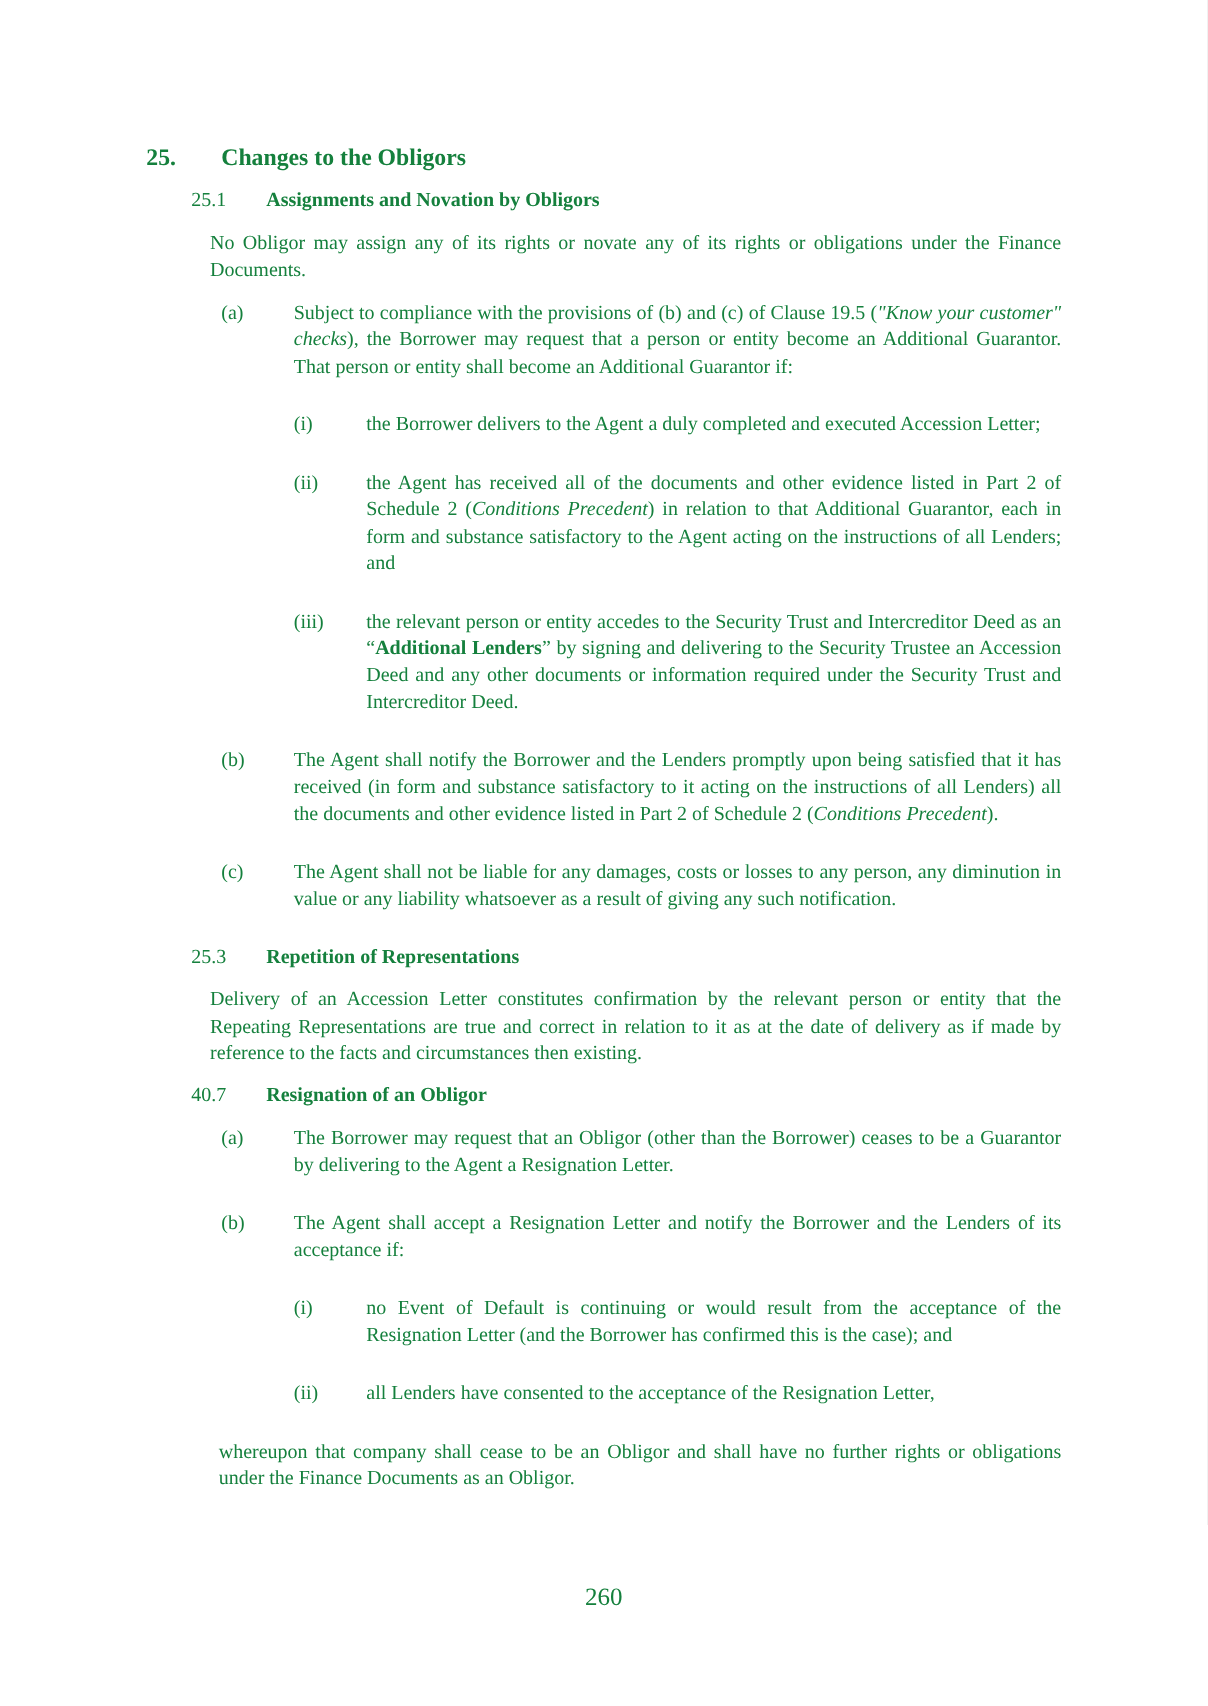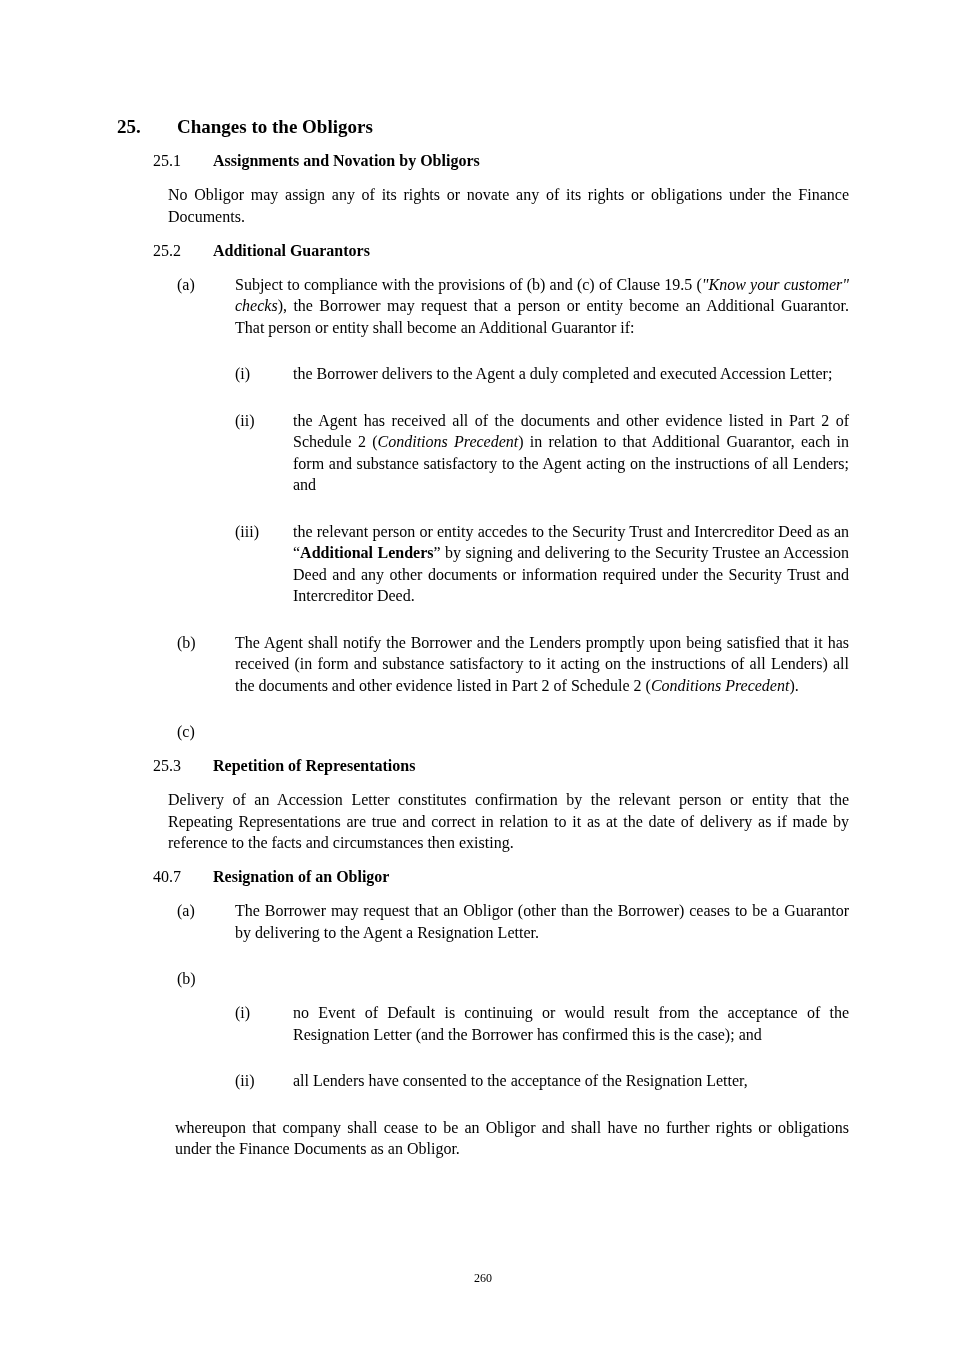--- a/index.html
+++ b/index.html
@@ -5,21 +5,21 @@
   html, body { margin: 0; padding: 0; background: #e8e8e8; }
   .page {
     position: relative;
     width: 966px;
     height: 1365px;
     margin: 0 auto;
     background: #ffffff;
     box-sizing: border-box;
     padding: 116px 117px 0 117px;
     font-family: "Liberation Serif", "DejaVu Serif", serif;
-    color: #000000;
+    color: #15803d;
     font-size: 16px;
     line-height: 21.5px;
   }
   .block { margin: 0 0 12.5px 0; }
   .row { display: flex; }
   .num { width: 60px; flex: none; }
   .h1 { font-size: 19px; font-weight: bold; }
   .h1 .num { font-weight: bold; }
   .h2 .num { font-weight: normal; margin-left: 36px; }
   .h2 .title { font-weight: bold; }
@@ -31,43 +31,39 @@
   p.txt, p.block { margin-top: 0; margin-bottom: 12.5px; }
   .just { text-align: justify; }
   .closing { margin-left: 58px; }
   .it { font-style: italic; }
   .bd { font-weight: bold; }
   .footer {
     position: absolute;
     left: 0; right: 0;
     top: 1268px;
     text-align: center;
-    font-size: 12px;
+    font-size: 20px;
   }
 </style>
 </head>
 <body>
 
 <div class="page">
 
   <div class="row h1 block">
     <span class="num">25.</span>
     <span class="title">Changes to the Obligors</span>
   </div>
 
   <div class="row h2 block">
     <span class="num">25.1</span>
     <span class="title">Assignments and Novation by Obligors</span>
   </div>
   <p class="ind1 just block">No Obligor may assign any of its rights or novate any of its rights or obligations under the Finance Documents.</p>
 
-  <div class="row h2 block">
-    <span class="num">25.2</span>
-    <span class="title">Additional Guarantors</span>
-  </div>
 
   <div class="row lv-a block">
     <span class="lbl">(a)</span>
     <p class="txt"><span>Subject to compliance with the provisions of (b) and (c) of Clause 19.5 (</span><span class="it">"Know your customer" checks</span><span>), the Borrower may request that a person or entity become an Additional Guarantor.  That person or entity shall become an Additional Guarantor if:</span></p>
   </div>
 
   <div class="row lv-i block">
     <span class="lbl">(i)</span>
     <p class="txt">the Borrower delivers to the Agent a duly completed and executed Accession Letter;</p>
   </div>
@@ -82,40 +78,42 @@
     <p class="txt"><span>the relevant person or entity accedes to the Security Trust and Intercreditor Deed as an “</span><span class="bd">Additional Lenders</span><span>” by signing and delivering to the Security Trustee an Accession Deed and any other documents or information required under the Security Trust and Intercreditor Deed.</span></p>
   </div>
 
   <div class="row lv-a block">
     <span class="lbl">(b)</span>
     <p class="txt"><span>The Agent shall notify the Borrower and the Lenders promptly upon being satisfied that it has received (in form and substance satisfactory to it acting on the instructions of all Lenders) all the documents and other evidence listed in Part 2 of Schedule 2 (</span><span class="it">Conditions Precedent</span><span>).</span></p>
   </div>
 
   <div class="row lv-a block">
     <span class="lbl">(c)</span>
+    <p class="txt">The Agent shall not be liable for any damages, costs or losses to any person, any diminution in value or any liability whatsoever as a result of giving any such notification.</p>
   </div>
 
   <div class="row h2 block">
     <span class="num">25.3</span>
     <span class="title">Repetition of Representations</span>
   </div>
   <p class="ind1 just block">Delivery of an Accession Letter constitutes confirmation by the relevant person or entity that the Repeating Representations are true and correct in relation to it as at the date of delivery as if made by reference to the facts and circumstances then existing.</p>
 
   <div class="row h2 block">
     <span class="num">40.7</span>
     <span class="title">Resignation of an Obligor</span>
   </div>
 
   <div class="row lv-a block">
     <span class="lbl">(a)</span>
     <p class="txt">The Borrower may request that an Obligor (other than the Borrower) ceases to be a Guarantor by delivering to the Agent a Resignation Letter.</p>
   </div>
 
   <div class="row lv-a block">
     <span class="lbl">(b)</span>
+    <p class="txt">The Agent shall accept a Resignation Letter and notify the Borrower and the Lenders of its acceptance if:</p>
   </div>
 
   <div class="row lv-i block">
     <span class="lbl">(i)</span>
     <p class="txt">no Event of Default is continuing or would result from the acceptance of the Resignation Letter (and the Borrower has confirmed this is the case); and</p>
   </div>
 
   <div class="row lv-i block">
     <span class="lbl">(ii)</span>
     <p class="txt">all Lenders have consented to the acceptance of the Resignation Letter,</p>

